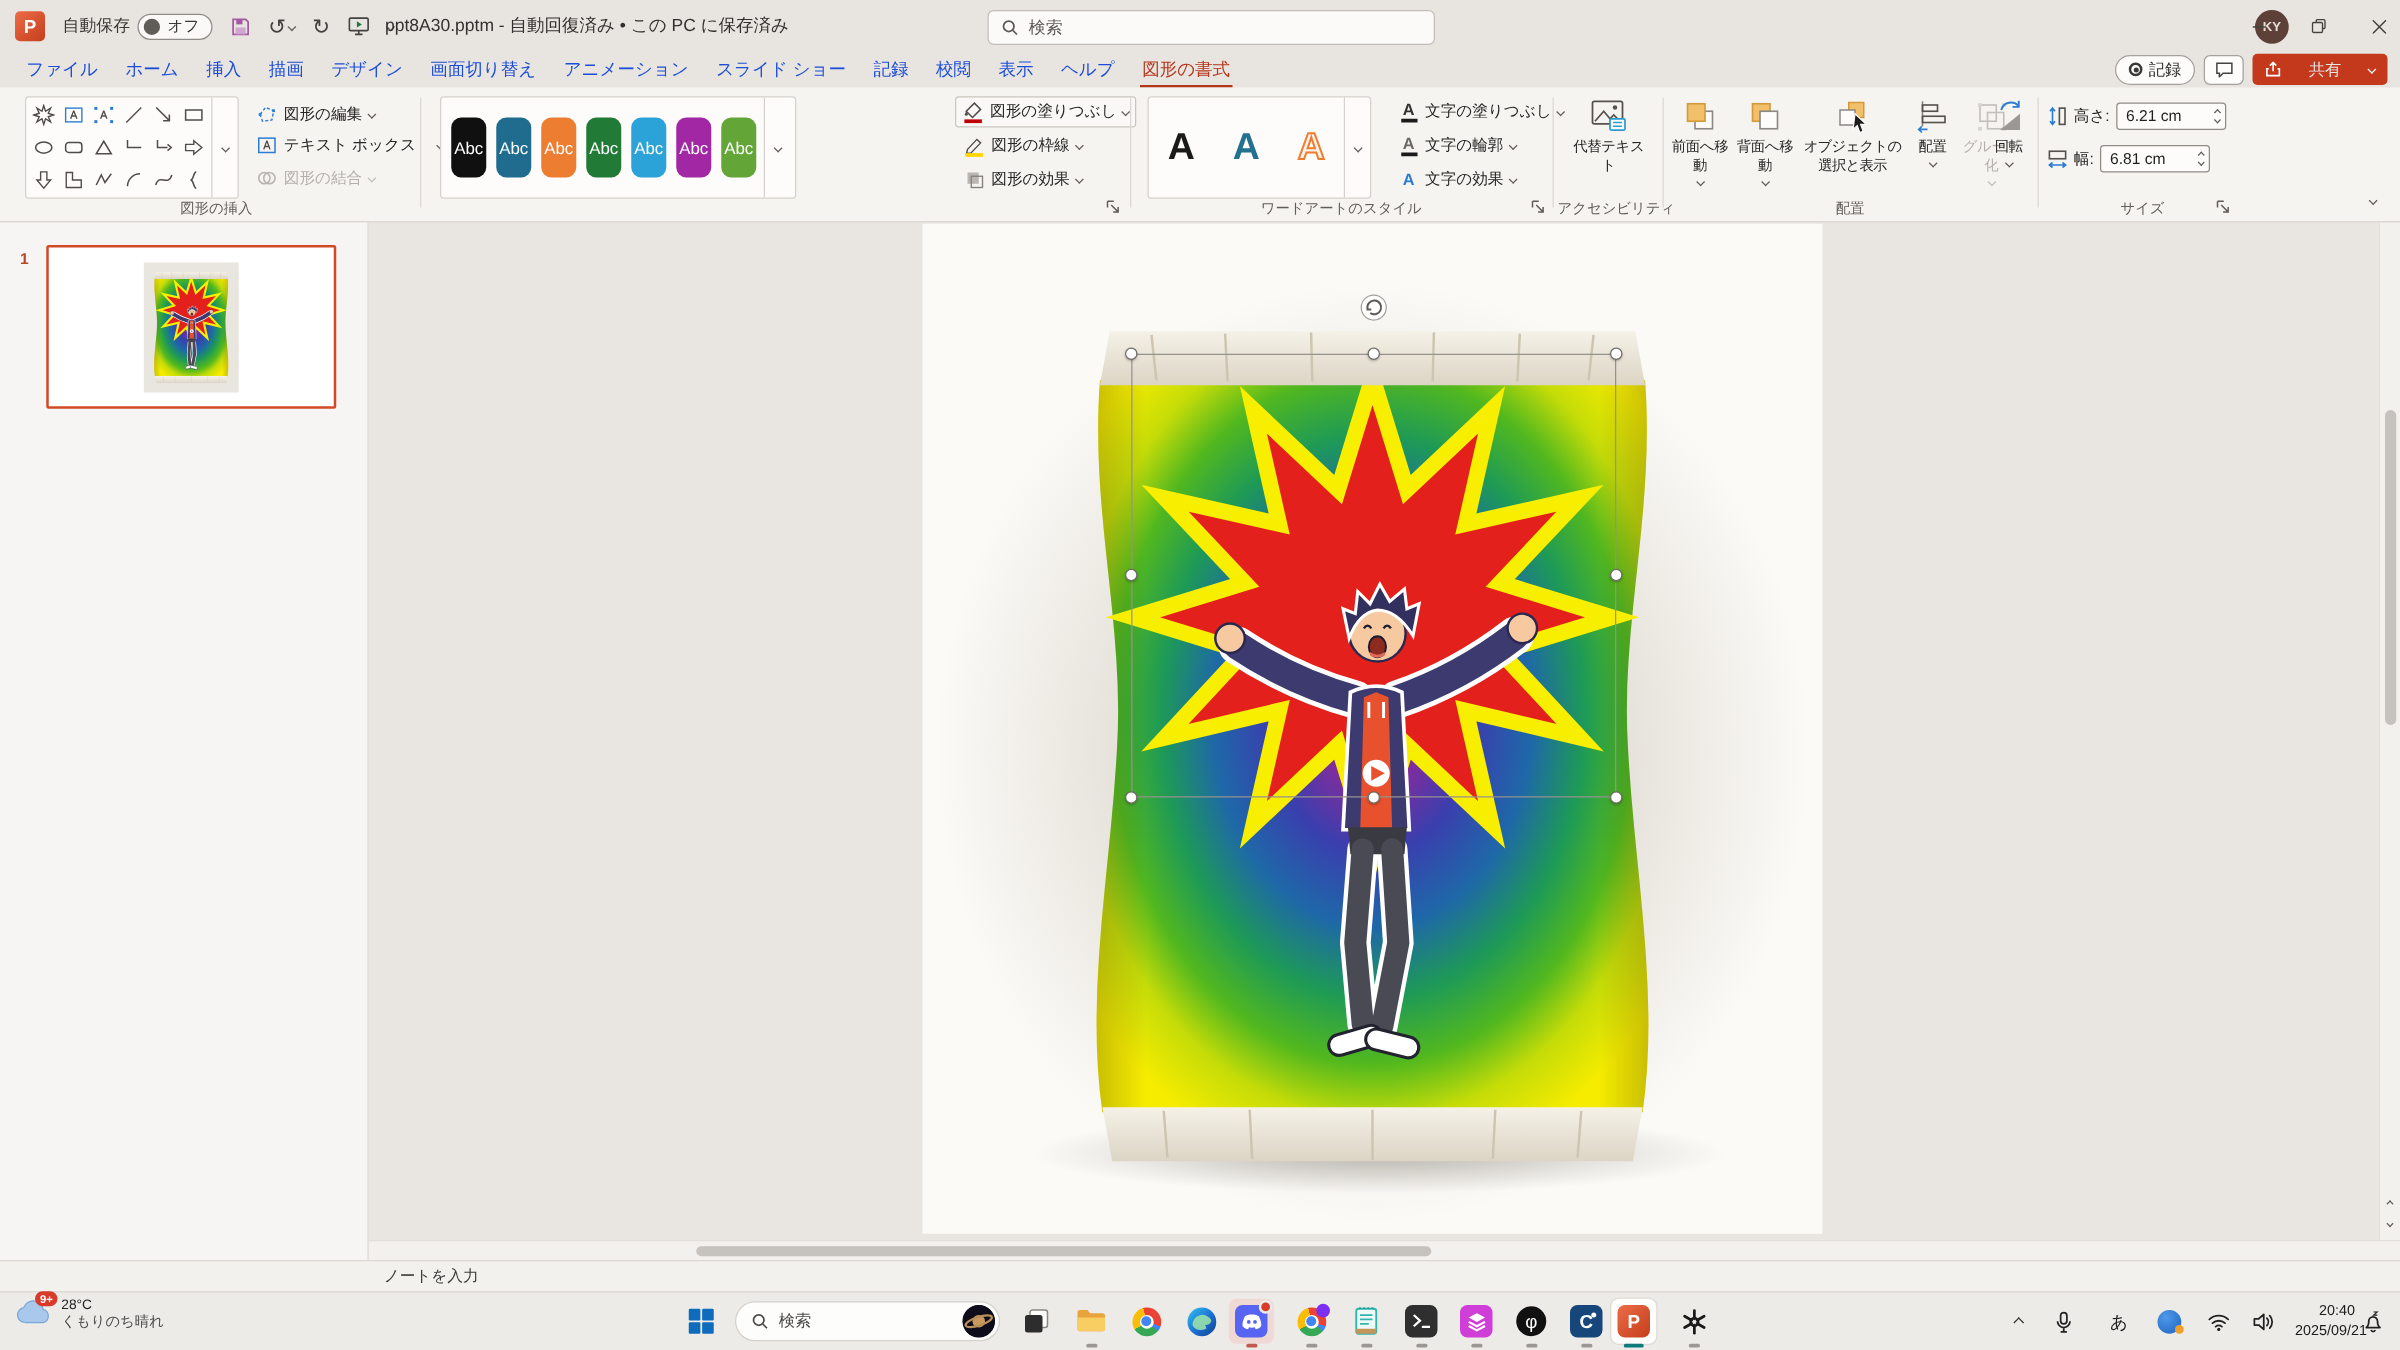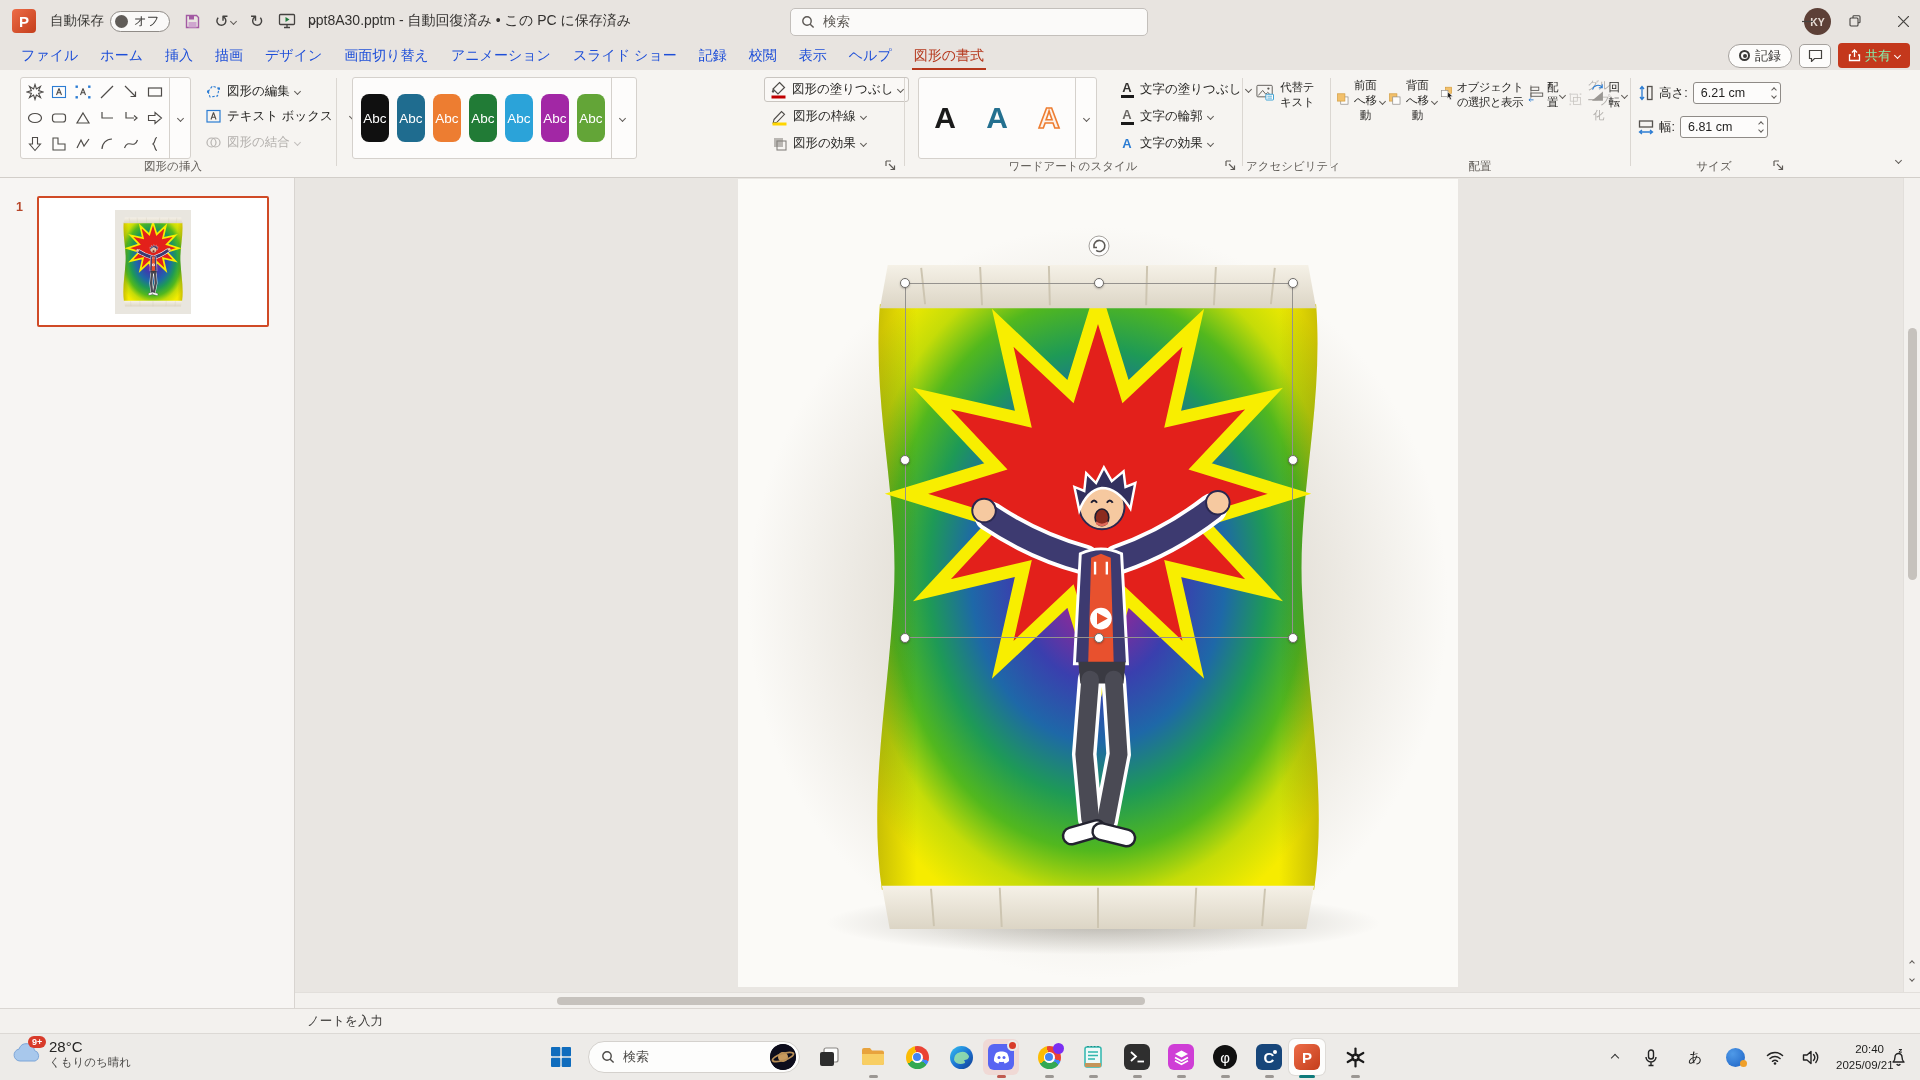--- a/index.html
+++ b/index.html
@@ -23,34 +23,34 @@
 
 .menubar{position:absolute;left:0;top:42px;width:1920px;height:28px;background:#e8e4e0;display:flex;align-items:center;padding-left:10px}
 .mtab{padding:0 11px;font-size:14px;color:#1d4ed8;height:28px;display:flex;align-items:center;position:relative}
 .mtab.active{color:#b5371c}
 .mtab.active:after{content:"";position:absolute;left:9px;right:9px;bottom:0;height:2.5px;background:#b5371c}
 .mb-right{position:absolute;right:10px;top:1px;display:flex;align-items:center;gap:7px}
 .rec-btn{display:flex;align-items:center;gap:5px;height:24px;border:1px solid #a5a19d;border-radius:13px;background:#fdfcfb;padding:0 10px;font-size:13px;color:#33312f}
 .rec-dot{width:11px;height:11px;border:2px solid #3a3937;border-radius:50%;display:flex;align-items:center;justify-content:center}
 .rec-dot i{width:4px;height:4px;border-radius:50%;background:#3a3937}
 .cmt-btn{width:32px;height:24px;border:1px solid #a5a19d;border-radius:5px;background:#fdfcfb;display:flex;align-items:center;justify-content:center}
-.share-btn{display:flex;align-items:center;gap:4px;height:25px;border-radius:4px;background:#c4381c;color:#86efac;padding:0 10px;font-size:13px}
+.share-btn{display:flex;align-items:center;gap:22px;height:25px;border-radius:4px;background:#c4381c;color:#e5e5e5;padding:0 10px;font-size:13px}
 .share-btn .chev{border-color:#fff}
 
 .ribbon{position:absolute;left:0;top:70px;width:1920px;height:108px;background:#f6f4f1;border-bottom:1px solid #d2cec9}
 .rgroup{position:absolute;top:0;height:107px}
 .gdiv{position:absolute;top:8px;height:88px;width:1px;background:#dbd7d2}
 .glabel{position:absolute;bottom:3px;left:0;right:0;text-align:center;font-size:11.5px;color:#615d58;white-space:nowrap}
 .gallery{position:absolute;background:#fdfcfb;border:1px solid #d5d1cc;border-radius:3px;display:flex}
 .dropcol{width:21px;border-left:1px solid #d5d1cc;display:flex;align-items:center;justify-content:center}
 .shape-grid{display:grid;grid-template-columns:repeat(6,24px);grid-auto-rows:26px;padding:1px 2px}
 .cell{display:flex;align-items:center;justify-content:center}
 .rrow{display:flex;align-items:center;gap:5px;height:25px;font-size:12.5px;color:#262523;padding:0 5px;white-space:nowrap}
 .rrow svg{flex:none}
-.bigbtn{position:absolute;display:flex;align-items:center;font-size:11.5px;color:#262523;text-align:center;line-height:1.3;letter-spacing:-.3px}
+.bigbtn{position:absolute;display:flex;flex-direction:column;align-items:center;font-size:11.5px;color:#262523;text-align:center;line-height:1.3;letter-spacing:-.3px}
 .bigbtn svg{margin-bottom:3px}
 .swatch{width:28px;height:48px;border-radius:8px;color:#fff;font-size:13.5px;display:flex;align-items:center;justify-content:center;margin:auto 4px}
 .wa{font-size:30px;font-weight:bold;width:52px;text-align:center}
 .launcher{position:absolute;bottom:5px}
 .fxa{display:inline-flex;flex-direction:column;align-items:center;width:16px;font-weight:bold;font-size:13px;line-height:1;color:#33312f}
 .fxa i{width:13px;height:3px;margin-top:1px}
 .spin{display:flex;align-items:center;border:1px solid #8f8b87;border-radius:3px;background:#fdfcfb;height:22px;width:88px;padding:0 4px 0 7px;font-size:12.5px;color:#201f1e}
 .spin .arrows{margin-left:auto;display:flex;flex-direction:column;gap:2px}
 .spin .chev{width:4px;height:4px}
 .srow{position:absolute;display:flex;align-items:center;gap:5px;font-size:12.5px;color:#262523}
@@ -71,21 +71,21 @@
 .sb-btn{position:absolute;right:2px;width:13px;height:13px;display:flex;align-items:center;justify-content:center}
 .hscroll{position:absolute;left:295px;top:992px;width:1625px;height:16px;background:#f3f1ee;border-top:1px solid #e2dfdb}
 .hthumb{position:absolute;left:262px;top:4px;width:588px;height:8px;border-radius:4px;background:#c6c2bd}
 
 .statusbar{position:absolute;left:0;top:1008px;width:1920px;height:25px;background:#f3f1ee;border-top:1px solid #dad6d2;display:flex;align-items:center}
 .notes{margin-left:307px;font-size:12.5px;color:#3c3b39}
 
 .taskbar{position:absolute;left:0;top:1033px;width:1920px;height:47px;background:#edebe8;border-top:1px solid #dcd9d5}
 .weather{position:absolute;left:12px;top:4px;display:flex;align-items:center;gap:7px}
 .wbadge{position:absolute;left:16px;top:-5px;background:#d83b2a;color:#fff;font-size:9px;font-weight:bold;border-radius:8px;padding:1px 4px}
-.wtemp{font-size:15px;color:#252524}
+.wtemp{font-size:11px;color:#252524}
 .wcond{font-size:11.5px;color:#4c4b49}
 .tb-ic{position:absolute;top:8px;width:30px;height:30px;display:flex;align-items:center;justify-content:center}
 .dash{position:absolute;top:41px;width:9px;height:3px;border-radius:2px;background:#9b9793}
 .pill{position:absolute;left:588px;top:7px;width:212px;height:32px;background:#fdfdfc;border:1px solid #d4d1cd;border-radius:16px;display:flex;align-items:center;gap:8px;padding:0 3px 0 12px;font-size:13px;color:#4c4a47}
 .saturn{margin-left:auto;width:26px;height:26px;border-radius:50%;background:#0d0d1c;display:flex;align-items:center;justify-content:center;overflow:hidden}
 .hl{position:absolute;top:5px;width:36px;height:36px;border-radius:6px}
 .tray{position:absolute;top:0;height:47px;display:flex;align-items:center}
 .clock{position:absolute;left:1836px;top:8px;width:48px;text-align:right;font-size:11.5px;color:#1d1d1c;line-height:1.35}
 .appsq{width:26px;height:26px;border-radius:6px;display:flex;align-items:center;justify-content:center}
 </style>

